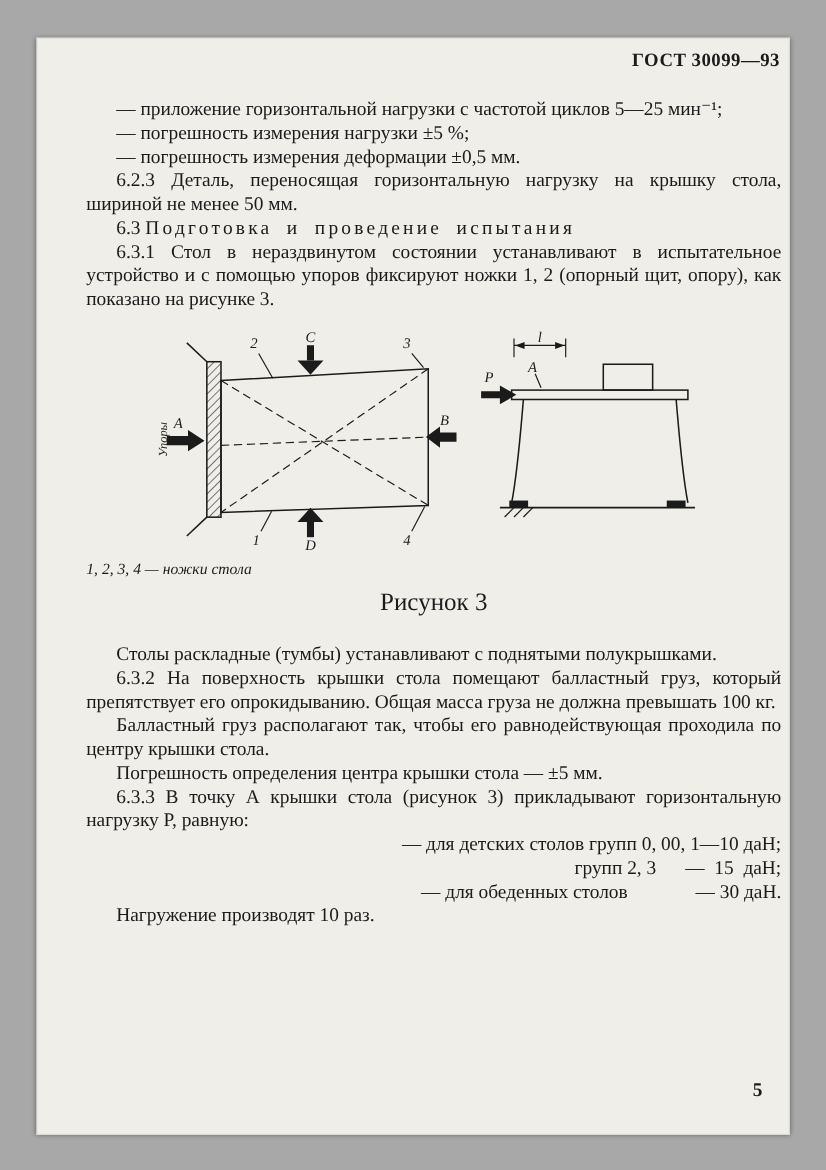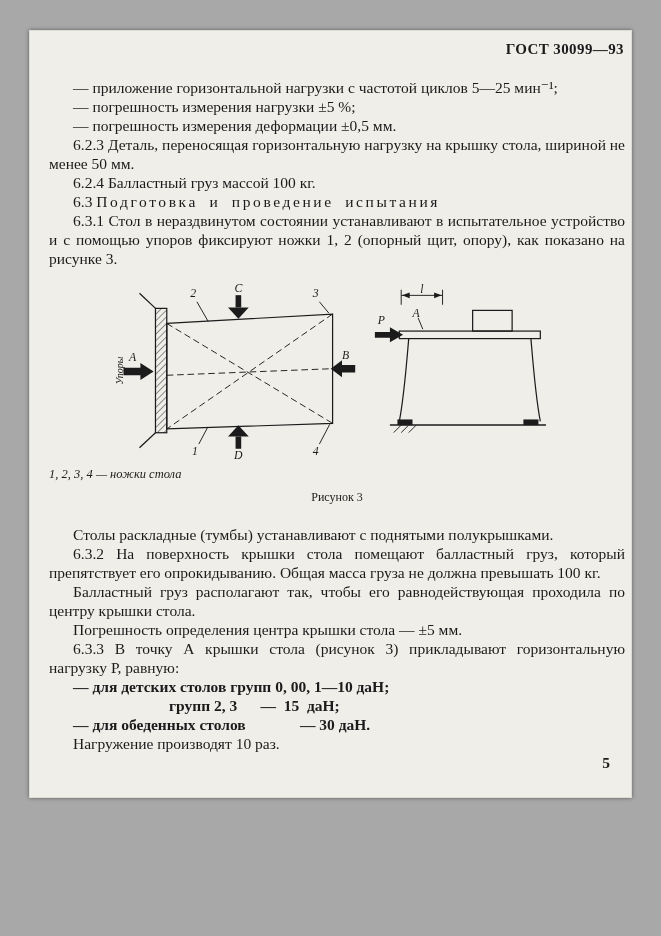--- a/index.html
+++ b/index.html
@@ -14,44 +14,44 @@
     width: 661px;
     height: 936px;
     background: #a8a8a8;
     overflow: hidden;
   }
   .page {
     position: absolute;
     left: 29px;
     top: 30px;
     width: 603px;
-    height: 768px;
+    height: 878px;
     background: #efeee9;
     box-shadow: 0 0 4px rgba(0,0,0,0.45), inset 0 0 0 1px rgba(0,0,0,0.08);
   }
   .header {
     margin: 11px 8px 0 0;
     text-align: right;
     font-weight: bold;
     font-size: 15px;
     letter-spacing: 0.4px;
   }
   .content {
-    padding: 20px 7px 0 20px;
+    padding: 20px 7px 0 40px;
   }
   .para {
     margin: 0;
     font-size: 15.5px;
     line-height: 19px;
     text-align: justify;
     text-indent: 24px;
   }
   .heading-num { }
   .heading-title { letter-spacing: 2.6px; word-spacing: 5px; }
-  .pre { white-space: pre-wrap; text-align: left; font-weight: bold; }
+  .pre { white-space: pre-wrap; text-align: right; }
   .indent-mid { text-indent: 0; margin-left: 120px; }
   .figure-wrap {
     margin-top: 14px;
     display: flex;
     justify-content: center;
     align-items: center;
     gap: 14px;
   }
   .figure-wrap svg { display: block; }
   .figure-wrap text {
@@ -63,21 +63,21 @@
   .figure-wrap text.small { font-size: 10.5px; }
   .fig-caption {
     margin-top: 6px;
     text-align: left;
     font-style: italic;
     font-size: 12.5px;
   }
   .fig-label {
     margin-top: 8px;
     text-align: center;
-    font-size: 12px;
+    font-size: 20px;
   }
   .after-fig { margin-top: 20px; }
   .page-number {
     position: absolute;
     right: 22px;
     bottom: 26px;
     font-size: 15.5px;
     font-weight: bold;
   }
 </style>
@@ -87,21 +87,20 @@
 <div class="scan">
   <div class="page">
 
     <div class="header">ГОСТ 30099—93</div>
 
     <div class="content">
       <p class="para">— приложение горизонтальной нагрузки с частотой циклов 5—25 мин⁻¹;</p>
       <p class="para">— погрешность измерения нагрузки ±5 %;</p>
       <p class="para">— погрешность измерения деформации ±0,5 мм.</p>
       <p class="para">6.2.3 Деталь, переносящая горизонтальную нагрузку на крышку стола, шириной не менее 50 мм.</p>
-      <p class="para">6.2.4 Балластный груз массой 100 кг.</p>
       <p class="para"><span class="heading-num">6.3</span> <span class="heading-title">Подготовка и проведение испытания</span></p>
       <p class="para">6.3.1 Стол в нераздвинутом состоянии устанавливают в испытательное устройство и с помощью упоров фиксируют ножки 1, 2 (опорный щит, опору), как показано на рисунке 3.</p>
 
       <div class="figure-wrap">
 
         <svg width="245" height="179" viewBox="0 0 260 190">
           <defs>
             <pattern id="hatch" width="5" height="5" patternUnits="userSpaceOnUse" patternTransform="rotate(45)">
               <line x1="0" y1="0" x2="0" y2="5" stroke="#1b1b1b" stroke-width="1"></line>
             </pattern>

